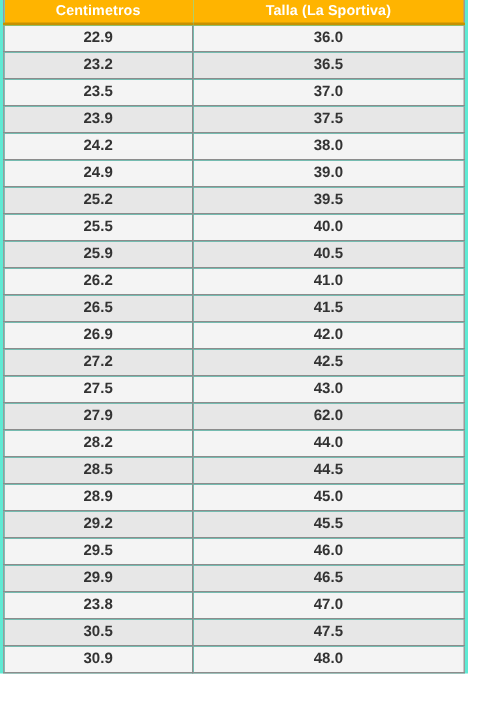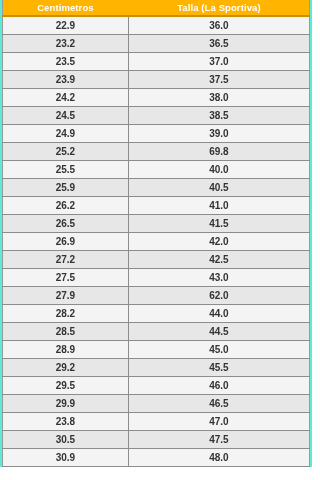--- a/index.html
+++ b/index.html
@@ -97,31 +97,27 @@
           <td>37.0</td>
         </tr>
         <tr class="row-even">
           <td>23.9</td>
           <td>37.5</td>
         </tr>
         <tr class="row-odd">
           <td>24.2</td>
           <td>38.0</td>
         </tr>
-        <tr class="row-even">
-          <td>24.5</td>
-          <td>38.5</td>
-        </tr>
         <tr class="row-odd">
           <td>24.9</td>
           <td>39.0</td>
         </tr>
         <tr class="row-even">
           <td>25.2</td>
-          <td>69.8</td>
+          <td>39.5</td>
         </tr>
         <tr class="row-odd">
           <td>25.5</td>
           <td>40.0</td>
         </tr>
         <tr class="row-even">
           <td>25.9</td>
           <td>40.5</td>
         </tr>
         <tr class="row-odd">

